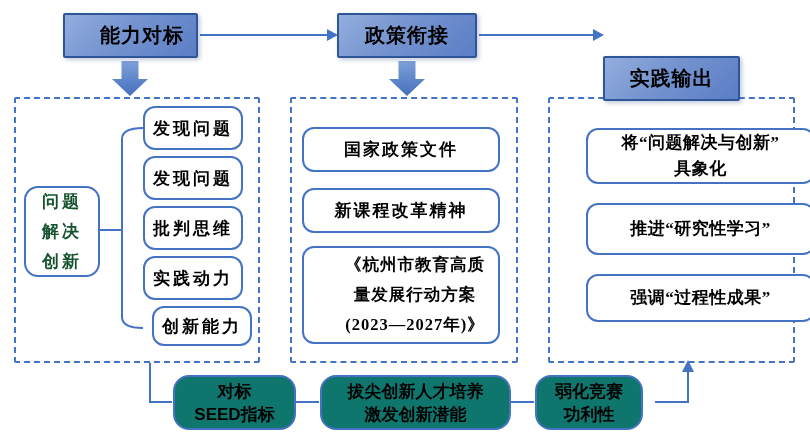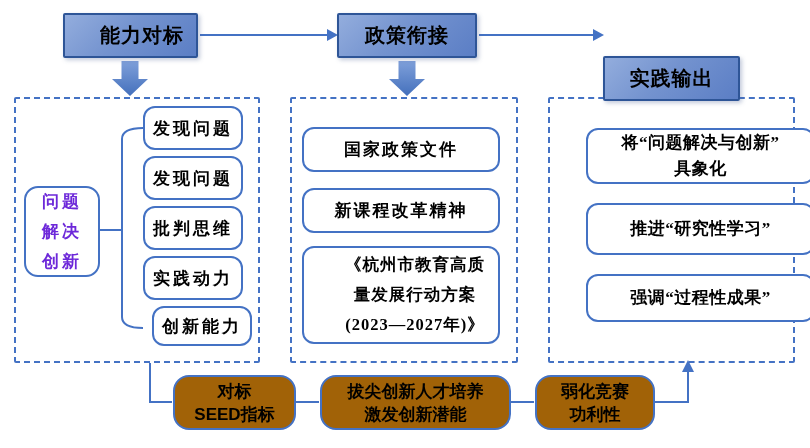--- a/index.html
+++ b/index.html
@@ -27,27 +27,27 @@
     color:#000;font-family:"Liberation Serif",serif;font-weight:bold;
     font-size:17px;white-space:pre-line;
   }
   .chip.sp3{letter-spacing:3px;}
   .chip.sp2{letter-spacing:2px;}
   .chip.tall{line-height:30px;font-size:16.5px;letter-spacing:1px;padding-left:28px;}
   .chip.two-line{line-height:26px;letter-spacing:.5px;margin-left:28px;}
   .parent-box{
     z-index:3;display:flex;align-items:center;justify-content:center;text-align:center;
     background:#fff;border:2px solid #4472C4;border-radius:14px;
-    color:#6d28d9;font-family:"Liberation Serif",serif;font-weight:bold;
+    color:#14532d;font-family:"Liberation Serif",serif;font-weight:bold;
     font-size:17px;line-height:30px;letter-spacing:3px;white-space:pre-line;
   }
   
   .bottom-box{
     z-index:3;display:flex;align-items:center;justify-content:center;text-align:center;
-    background:#a16207;border:2.5px solid #4472C4;border-radius:16px;
+    background:#0f766e;border:2.5px solid #4472C4;border-radius:16px;
     color:#000;font-weight:bold;font-size:17px;line-height:23px;white-space:pre-line;
   }
   svg.overlay{position:absolute;left:0;top:0;z-index:2;pointer-events:none;}
 </style>
 </head>
 <body>
 
 <div id="canvas">
 
   <svg class="overlay" width="810" height="448" viewBox="0 0 810 448">
@@ -117,16 +117,16 @@
 
   <div class="abs chip two-line" style="left:558px;top:128px;width:229px;height:56px;">将“问题解决与创新”
 具象化</div>
   <div class="abs chip two-line" style="left:558px;top:203px;width:229px;height:52px;">推进“研究性学习”</div>
   <div class="abs chip two-line" style="left:558px;top:274px;width:229px;height:48px;">强调“过程性成果”</div>
 
   <div class="abs bottom-box" style="left:173px;top:375px;width:123px;height:55px;">对标
 SEED指标</div>
   <div class="abs bottom-box" style="left:320px;top:375px;width:191px;height:55px;">拔尖创新人才培养
 激发创新潜能</div>
-  <div class="abs bottom-box" style="left:535px;top:375px;width:120px;height:55px;">弱化竞赛
+  <div class="abs bottom-box" style="left:535px;top:375px;width:108px;height:55px;">弱化竞赛
 功利性</div>
 
 </div>
 
 </body></html>

